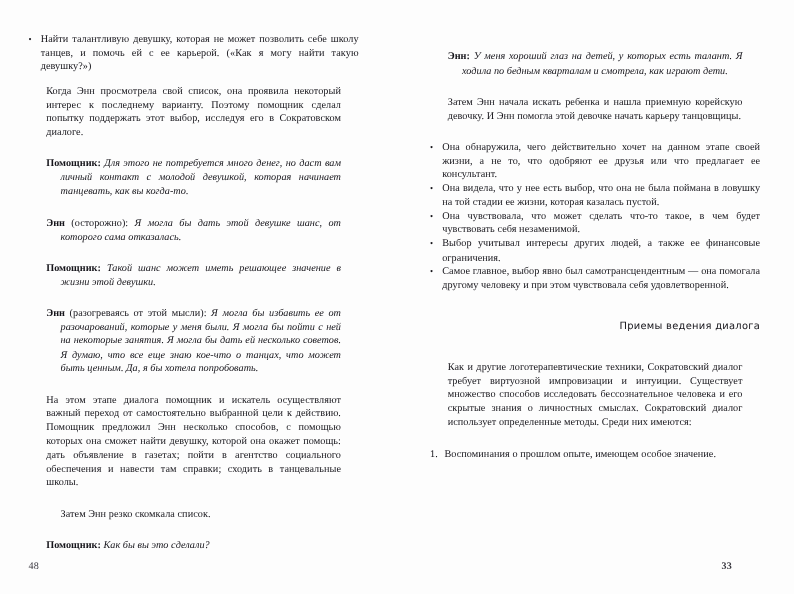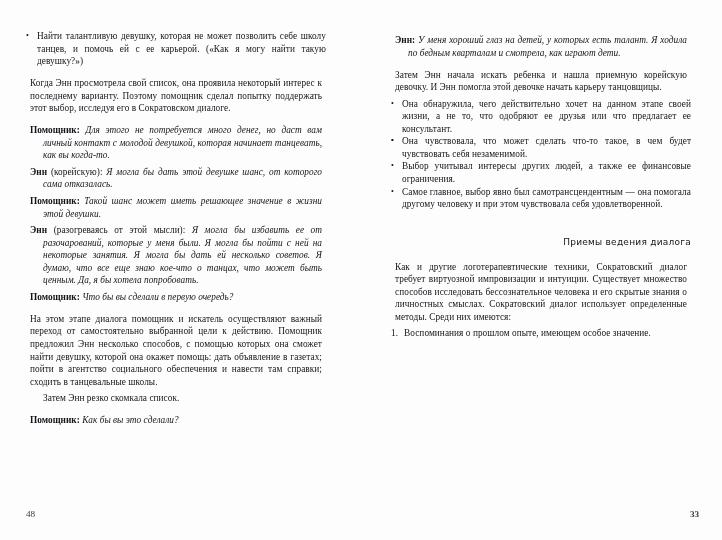--- a/index.html
+++ b/index.html
@@ -27,21 +27,21 @@
 
   .col-inner {
     position: absolute;
     top: 30px;
     left: 0;
     width: 300px;
   }
 
   
   p {
-    margin: 4px;
+    margin: 16px;
     font-size: 9.3px;
     line-height: 12.55px;
     text-align: justify;
     text-justify: inter-word;
     letter-spacing: 0.05px;
   }
   .gap-before { margin-top: 9.5px; }
   .indent { text-indent: 13px; }
 
   
@@ -101,21 +101,21 @@
 
   
   .folio {
     position: absolute;
     bottom: 21px;
     font-size: 9.2px;
     color: #3c3a42;
     font-family: "Liberation Serif", "DejaVu Serif", serif;
   }
   .folio.left  { left: 26px; }
-  .folio.right { left: 690px; font-weight: bold; }
+  .folio.right { left: 656px; font-weight: bold; }
 </style>
 </head>
 <body>
 
 <div class="page-spread">
 
   <div class="column left">
     <div class="col-inner">
 
       <ul class="bullets">
@@ -125,30 +125,27 @@
         </li>
       </ul>
 
       <p class="gap-before">Когда Энн просмотрела свой список, она проявила некоторый интерес к последнему варианту. Поэтому помощник сделал попытку поддержать этот выбор, исследуя его в Сократовском диалоге.</p>
 
       <div class="gap-before">
         <p class="dialogue">
           <span class="speaker">Помощник:</span><span class="stage"></span> <span class="speech">Для этого не потребуется много денег, но даст вам личный контакт с молодой девушкой, которая начинает танцевать, как вы когда-то.</span>
         </p>
         <p class="dialogue">
-          <span class="speaker">Энн</span><span class="stage"> (корейскую): </span><span class="speech">Я могла бы дать этой девушке шанс, от которого сама отказалась.</span>
+          <span class="speaker">Энн</span><span class="stage"> (осторожно): </span><span class="speech">Я могла бы дать этой девушке шанс, от которого сама отказалась.</span>
         </p>
         <p class="dialogue">
           <span class="speaker">Помощник:</span><span class="stage"></span> <span class="speech">Такой шанс может иметь решающее значение в жизни этой девушки.</span>
         </p>
         <p class="dialogue">
           <span class="speaker">Энн</span><span class="stage"> (разогреваясь от этой мысли): </span><span class="speech">Я могла бы избавить ее от разочарований, которые у меня были. Я могла бы пойти с ней на некоторые занятия. Я могла бы дать ей несколько советов. Я думаю, что все еще знаю кое-что о танцах, что может быть ценным. Да, я бы хотела попробовать.</span>
-        </p>
-        <p class="dialogue">
-          <span class="speaker">Помощник:</span><span class="stage"></span> <span class="speech">Что бы вы сделали в первую очередь?</span>
         </p>
       </div>
 
       <p class="gap-before">На этом этапе диалога помощник и искатель осуществляют важный переход от самостоятельно выбранной цели к действию. Помощник предложил Энн несколько способов, с помощью которых она сможет найти девушку, которой она окажет помощь: дать объявление в газетах; пойти в агентство социального обеспечения и навести там справки; сходить в танцевальные школы.</p>
       <p class="indent">Затем Энн резко скомкала список.</p>
 
       <div class="gap-before">
         <p class="dialogue">
           <span class="speaker">Помощник:</span><span class="stage"></span> <span class="speech">Как бы вы это сделали?</span>
         </p>
@@ -168,20 +165,21 @@
 
       <p class="gap-before">Затем Энн начала искать ребенка и нашла приемную корейскую девочку. И Энн помогла этой девочке начать карьеру танцовщицы.</p>
 
       <ul class="bullets gap-before">
         <li>
           <span class="marker">•</span>
           <span>Она обнаружила, чего действительно хочет на данном этапе своей жизни, а не то, что одобряют ее друзья или что предлагает ее консультант.</span>
         </li>
         <li>
           <span class="marker">•</span>
+          <span>Она видела, что у нее есть выбор, что она не была поймана в ловушку на той стадии ее жизни, которая казалась пустой.</span>
         </li>
         <li>
           <span class="marker">•</span>
           <span>Она чувствовала, что может сделать что-то такое, в чем будет чувствовать себя незаменимой.</span>
         </li>
         <li>
           <span class="marker">•</span>
           <span>Выбор учитывал интересы других людей, а также ее финансовые ограничения.</span>
         </li>
         <li>

